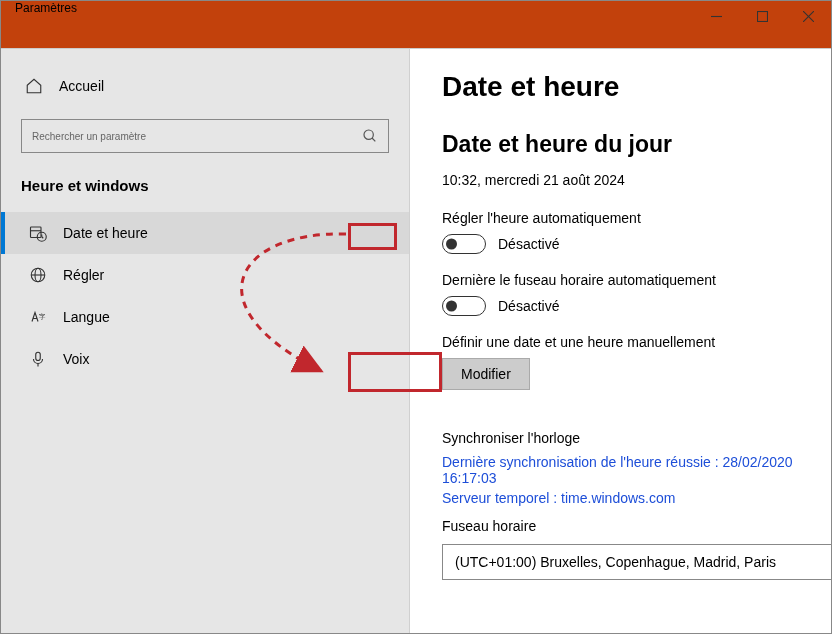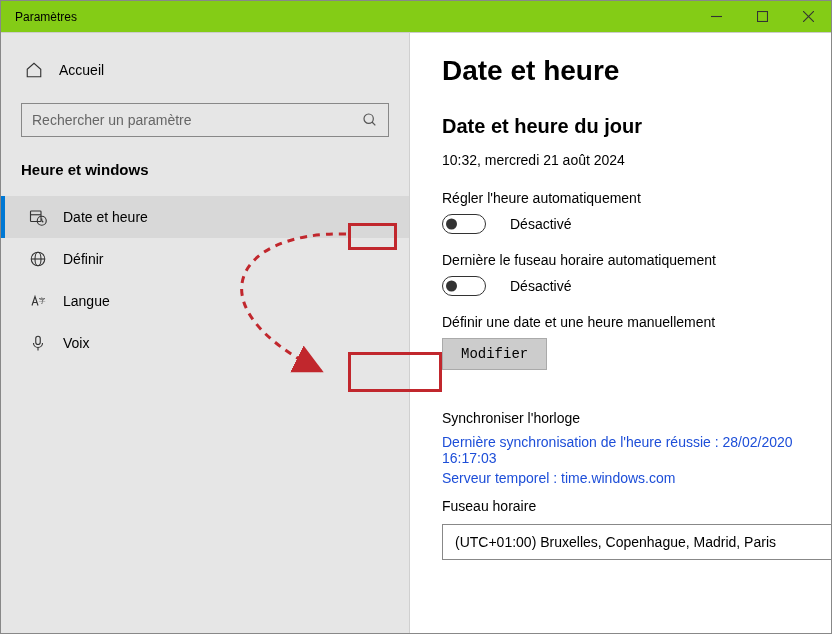--- a/index.html
+++ b/index.html
@@ -9,24 +9,24 @@
     color: #000;
     background: #fff;
     width: 832px;
     height: 634px;
     overflow: hidden;
     border: 1px solid #888;
     position: relative;
   }
   
   .titlebar {
-    height: 32px;
+    height: 48px;
     display: flex;
-    align-items: center;
-    background: #84cc16;
+    align-items: flex-start;
+    background: #c2410c;
     border-bottom: 1px solid #ccc;
   }
   .titlebar-title { padding-left: 14px; font-size: 12px; }
   .titlebar-buttons { margin-left: auto; display: flex; }
   .titlebar-btn {
     width: 46px; height: 30px;
     display: flex; align-items: center; justify-content: center;
     font-size: 13px;
   }
   .titlebar-btn svg { width: 11px; height: 11px; stroke: #333; fill: none; stroke-width: 1.1; }
@@ -51,21 +51,21 @@
   .search {
     margin: 4px 20px 24px 20px;
     height: 34px;
     border: 1px solid #888;
     background: #e6e6e6;
     display: flex; align-items: center;
     padding: 0 10px;
   }
   .search input {
     flex: 1; border: none; outline: none; background: transparent;
-    font-size: 14px; color: #666;
+    font-size: 10px; color: #666;
     font-style: normal;
   }
   .search input::placeholder { color: #666; }
   .search-icon { width: 16px; height: 16px; }
   .category {
     padding: 0 20px 18px 20px;
     font-weight: 600;
     font-size: 15px;
   }
   .nav-item {
@@ -80,25 +80,25 @@
     border-left: 4px solid #0078d4;
   }
   .nav-icon { width: 18px; height: 18px; flex-shrink: 0; }
   
   .main {
     flex: 1;
     padding: 22px 32px 20px 32px;
     overflow: hidden;
   }
   .h1 { font-size: 28px; font-weight: 600; margin-bottom: 28px; }
-  .h2 { font-size: 20px; font-weight: 600; margin-bottom: 14px; }
+  .h2 { font-size: 23px; font-weight: 600; margin-bottom: 14px; }
   .datetime { font-size: 14px; margin-bottom: 22px; }
   .label { font-size: 14px; margin-bottom: 8px; }
   .toggle-row {
-    display: flex; align-items: center; gap: 24px;
+    display: flex; align-items: center; gap: 12px;
     margin-bottom: 18px;
   }
   .toggle {
     width: 44px; height: 20px;
     border: 1.5px solid #333;
     border-radius: 10px;
     position: relative;
     background: #fff;
   }
   .toggle::after {
@@ -109,21 +109,20 @@
     background: #333;
     left: 3px; top: 50%;
     transform: translateY(-50%);
   }
   .btn {
     display: inline-block;
     background: #ccc;
     border: 1px solid #aaa;
     padding: 7px 18px;
     font-size: 14px;
-    font-family: Liberation Mono, monospace;
   }
   .secondary-text { color: #1d4ed8; font-size: 14px; margin-bottom: 4px; }
   .section-gap { margin-top: 40px; }
   .section-gap2 { }
   .select {
     width: 426px;
     height: 36px;
     border: 1px solid #888;
     display: flex; align-items: center;
     padding: 0 12px;
@@ -196,21 +195,21 @@
           <line x1="17" y1="17" x2="19" y2="19"></line>
         </svg>
       <span>Date et heure</span>
     </div>
     <div class="nav-item">
       <svg class="nav-icon" viewBox="0 0 24 24" fill="none" stroke="#333" stroke-width="1.5">
           <circle cx="12" cy="12" r="9"></circle>
           <ellipse cx="12" cy="12" rx="4" ry="9"></ellipse>
           <line x1="3" y1="12" x2="21" y2="12"></line>
         </svg>
-      <span>Définir</span>
+      <span>Régler</span>
     </div>
     <div class="nav-item">
       <svg class="nav-icon" viewBox="0 0 24 24" fill="none" stroke="#333" stroke-width="1.5">
           <path d="M4 18 L8 6 L12 18 M5.5 14 H10.5"></path>
           <text x="13" y="14" font-size="9" stroke="none" fill="#333">字</text>
         </svg>
       <span>Langue</span>
     </div>
     <div class="nav-item">
       <svg class="nav-icon" viewBox="0 0 24 24" fill="none" stroke="#333" stroke-width="1.5">

